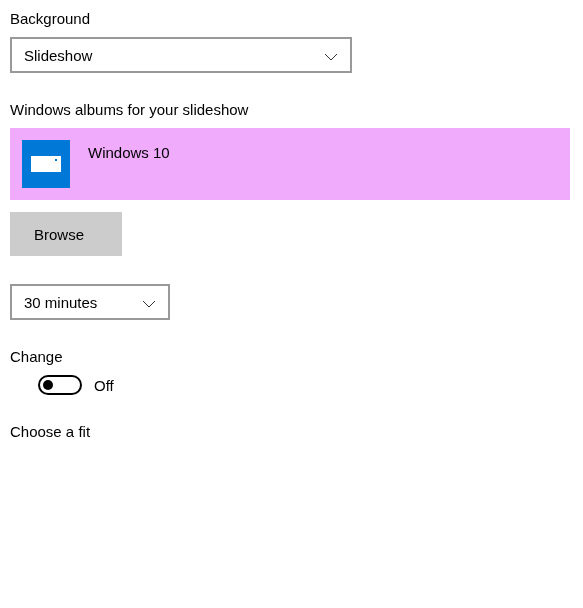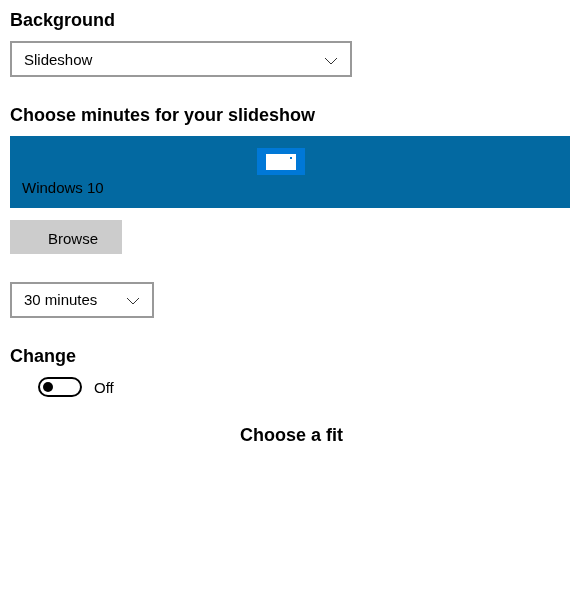--- a/index.html
+++ b/index.html
@@ -12,57 +12,54 @@
       font-size: 15px;
       color: #000;
       background: #fff;
       width: 583px;
       padding: 10px;
     }
     .section {
       margin-bottom: 28px;
     }
     .label {
-      font-size: 18px;
+      font-size: 15px;
       color: #000;
       margin-bottom: 10px;
-      font-weight: bold;
     }
     .dropdown {
       border: 2px solid #999;
       background: #fff;
       display: flex;
       align-items: center;
       justify-content: space-between;
       padding: 8px 12px;
       cursor: pointer;
       height: 36px;
       gap: 27px;
     }
     .dropdown-wide {
       width: 342px;
     }
     .dropdown-narrow {
-      width: 144px;
-      align-items: flex-end;
+      width: 160px;
     }
     .dropdown-text {
       font-size: 15px;
     }
     .chevron {
       display: inline-block;
     }
     .album-row {
-      background: #0369a1;
+      background: #f0abfc;
       display: flex;
       align-items: center;
       padding: 12px;
       width: 560px;
       height: 72px;
-      flex-direction: column;
     }
     .album-icon {
       width: 48px;
       height: 48px;
       background: #0078d7;
       display: flex;
       align-items: center;
       justify-content: center;
       margin-right: 18px;
     }
@@ -73,23 +70,23 @@
       margin-top: 4px;
     }
     .browse-btn {
       background: #ccc;
       border: none;
       padding: 10px 24px;
       font-size: 15px;
       font-family: inherit;
       cursor: pointer;
       margin-top: 12px;
-      height: 34px;
+      height: 44px;
       width: 112px;
-      text-align: right;
+      text-align: left;
     }
     .toggle-row {
       display: flex;
       align-items: center;
       gap: 12px;
       padding-left: 28px;
     }
     .toggle {
       width: 44px;
       height: 20px;
@@ -121,21 +118,21 @@
     <span class="dropdown-text">Slideshow</span>
     <span class="chevron">
       <svg width="14" height="8" viewBox="0 0 14 8">
           <path d="M1 1 L7 7 L13 1" stroke="#333" stroke-width="1" fill="none"></path>
         </svg>
     </span>
   </div>
 </div>
 
 <div class="section">
-  <div class="label">Choose minutes for your slideshow</div>
+  <div class="label">Windows albums for your slideshow</div>
   <div class="album-row">
     <div class="album-icon">
       <svg width="30" height="16" viewBox="0 0 30 16">
         <rect x="0" y="0" width="30" height="16" fill="#fff"></rect>
         <rect x="24" y="3" width="2" height="2" fill="#0078d7"></rect>
       </svg>
     </div>
     <div class="album-text">Windows 10</div>
   </div>
   <button class="browse-btn">Browse</button>
@@ -155,15 +152,15 @@
 <div class="section">
   <div class="label">Change</div>
   <div class="toggle-row">
     <div class="toggle">
       <div class="toggle-knob"></div>
     </div>
     <span class="toggle-label">Off</span>
   </div>
 </div>
 
-<div class="section" style="margin-bottom:0;text-align:center;">
+<div class="section" style="margin-bottom:0;">
   <div class="label">Choose a fit</div>
 </div>
 
 </body></html>

